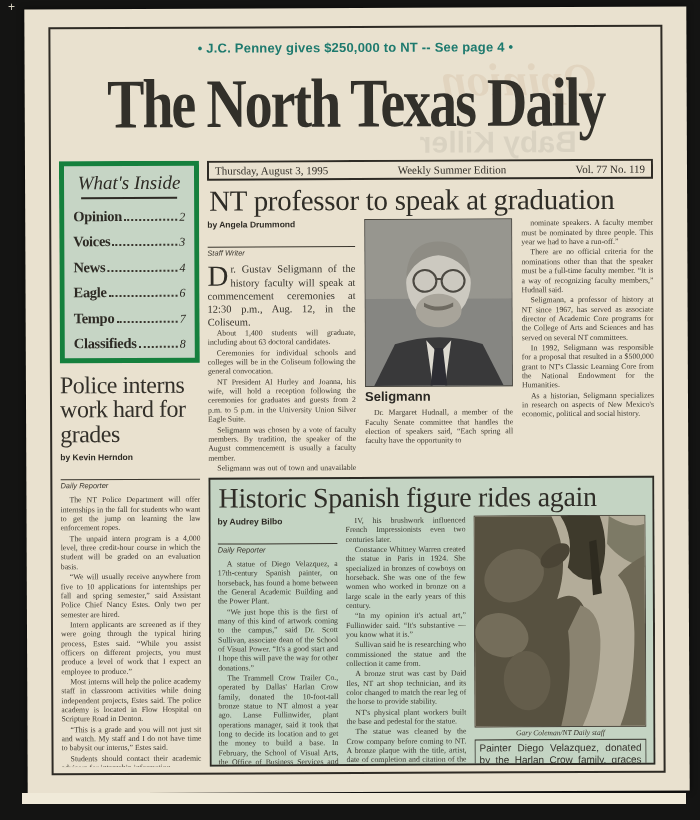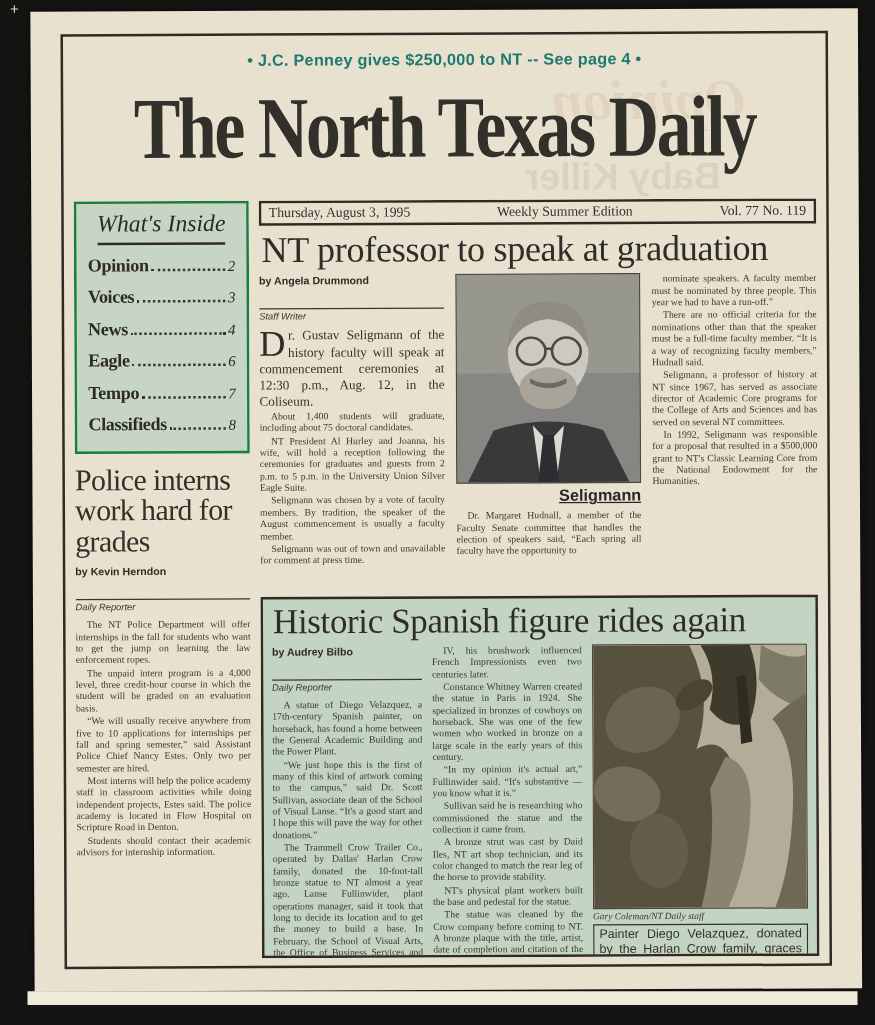--- a/index.html
+++ b/index.html
@@ -23,21 +23,21 @@
   .banner { text-align:center; font:bold 13px "Liberation Sans",sans-serif; color:#1e7a6e; margin-top:8px; letter-spacing:.2px; }
   .masthead { text-align:center; font-weight:bold; font-size:57px; font-family:"Liberation Serif",serif;
               color:#32302a; letter-spacing:-2px; transform:scale(.98,1.22); transform-origin:center top;
               margin-top:8px; white-space:nowrap; }
 
   .cols { position:absolute; left:2px; right:2px; top:128px; bottom:2px; display:flex; gap:8px; }
   .left-col { width:140px; overflow:hidden; display:flex; flex-direction:column; }
   .right-col { flex:1; display:flex; flex-direction:column; overflow:hidden; }
 
   
-  .whats-inside { border:2px solid #15803d; background:#c6d5c5; padding:6px 9px 4px; height:202px; }
+  .whats-inside { border:5px solid #15803d; background:#c6d5c5; padding:6px 9px 4px; height:202px; }
   .wi-title { font:italic 19px "Liberation Serif",serif; color:#2e2b25; text-align:center; }
   .wi-divider { border-bottom:2px solid #2e2b25; width:86%; margin:3px auto 6px; }
   .toc-item { display:flex; align-items:baseline; margin:8.5px 0; }
   .toc-label { font:bold 14.5px "Liberation Serif",serif; color:#2e2b25; letter-spacing:-.3px; }
   .toc-dots { flex:1; border-bottom:2px dotted #3a362e; margin:0 2px 3px; }
   .toc-page { font:italic 12px "Liberation Serif",serif; color:#2e2b25; }
 
   
   .byline { font:bold 8.5px "Liberation Sans",sans-serif; color:#2e2b25; border-bottom:1px solid #3a362e; padding-bottom:17px; margin-bottom:1px; }
   .byline-title { font:italic 7.5px "Liberation Sans",sans-serif; color:#3a362e; margin-bottom:5px; }
@@ -51,30 +51,30 @@
   .dateline { border:2px solid #2e2b25; display:flex; justify-content:space-between; align-items:center;
               padding:2px 6px; font:11px "Liberation Serif",serif; color:#33302a; }
   .prof-headline { font:29px/1.05 "Liberation Serif",serif; color:#2f2d27; margin:5px 0 4px 2px; letter-spacing:-.3px; white-space:nowrap; }
   .prof-cols { display:flex; gap:9px; height:252px; overflow:hidden; }
   .prof-col1 { width:148px; overflow:hidden; }
   .prof-col2 { width:148px; overflow:hidden; }
   .prof-col3 { flex:1; overflow:hidden; }
   .lead { font-size:10.5px; line-height:1.25; text-align:justify; color:#35322b; }
   .dropcap { float:left; font-size:29px; line-height:.8; padding:2px 2px 0 0; font-family:"Liberation Serif",serif; color:#2f2d27; }
   .portrait { width:100%; height:168px; border:1px solid #4a473f; display:block; background:#8a8a86; }
-  .photo-label { font:bold 13px "Liberation Sans",sans-serif; color:#2a2823; text-align:right; margin:2px 0 4px;text-decoration:underline; }
+  .photo-label { font:bold 13px "Liberation Sans",sans-serif; color:#2a2823; text-align:left; margin:2px 0 4px; }
 
   
   .historic-box { flex:1; margin-top:6px; border:2px solid #2e2b25; background:#c4d4c3; padding:4px 7px; overflow:hidden; }
   .historic-headline { font:28px/1.05 "Liberation Serif",serif; color:#2f2d27; letter-spacing:-.3px; margin:0 0 3px 1px; white-space:nowrap; }
   .hist-cols { display:flex; gap:8px; }
   .hist-col { width:120px; overflow:hidden; height:258px; }
   .hist-photo-col { flex:1; overflow:hidden; }
   .statue { width:100%; height:212px; border:1px solid #4a473f; display:block; background:#aaa491; }
-  .credit { font:italic 7.5px "Liberation Serif",serif; color:#3a362e; text-align:left; margin:1px 0 2px; }
+  .credit { font:italic 7.5px "Liberation Serif",serif; color:#3a362e; text-align:center; margin:1px 0 2px; }
   .caption-box { border:1.5px solid #33302a; padding:2px 4px; font:10px/1.2 "Liberation Sans",sans-serif; color:#33302a; text-align:justify; }
 </style>
 </head>
 <body>
 
 <div class="scan">
   <div class="reg-mark">+</div>
 
   <div class="page">
     <div class="ghost ghost-opinion">Opinion</div>
@@ -127,21 +127,23 @@
             </div>
 
             <div class="police">
               <h2 class="police-headline">Police interns work hard for grades</h2>
               <div class="byline">by Kevin Herndon</div>
               <div class="byline-title">Daily Reporter</div>
               <div class="body-text">
                   <p class="para">The NT Police Department will offer internships in the fall for students who want to get the jump on learning the law enforcement ropes.</p>
                   <p class="para">The unpaid intern program is a 4,000 level, three credit-hour course in which the student will be graded on an evaluation basis.</p>
                   <p class="para">“We will usually receive anywhere from five to 10 applications for internships per fall and spring semester,” said Assistant Police Chief Nancy Estes. Only two per semester are hired.</p>
+                  <p class="para">Intern applicants are screened as if they were going through the typical hiring process, Estes said. “While you assist officers on different projects, you must produce a level of work that I expect an employee to produce.”</p>
                   <p class="para">Most interns will help the police academy staff in classroom activities while doing independent projects, Estes said. The police academy is located in Flow Hospital on Scripture Road in Denton.</p>
+                  <p class="para">“This is a grade and you will not just sit and watch. My staff and I do not have time to babysit our interns,” Estes said.</p>
                   <p class="para">Students should contact their academic advisors for internship information.</p>
                 </div>
             </div>
           </div>
 
           <div class="right-col">
 
             <div class="dateline">
               <span>Thursday, August 3, 1995</span>
               <span>Weekly Summer Edition</span>
@@ -149,21 +151,22 @@
             </div>
 
             <h1 class="prof-headline">NT professor to speak at graduation</h1>
 
             <div class="prof-cols">
               <div class="prof-col1">
                 <div class="byline">by Angela Drummond</div>
                 <div class="byline-title">Staff Writer</div>
                 <p class="lead"><span class="dropcap">D</span><span>r. Gustav Seligmann of the history faculty will speak at commencement ceremonies at 12:30 p.m., Aug. 12, in the Coliseum.</span></p>
                 <div class="body-text">
-                    <p class="para">About 1,400 students will graduate, including about 75 doctoral candidates.</p>
+                    <p class="para">About 1,400 students will graduate, including about 63 doctoral candidates.</p>
+                    <p class="para">Ceremonies for individual schools and colleges will be in the Coliseum following the general convocation.</p>
                     <p class="para">NT President Al Hurley and Joanna, his wife, will hold a reception following the ceremonies for graduates and guests from 2 p.m. to 5 p.m. in the University Union Silver Eagle Suite.</p>
                     <p class="para">Seligmann was chosen by a vote of faculty members. By tradition, the speaker of the August commencement is usually a faculty member.</p>
                     <p class="para">Seligmann was out of town and unavailable for comment at press time.</p>
                   </div>
               </div>
 
               <div class="prof-col2">
                 <svg class="portrait" viewBox="0 0 140 168" preserveAspectRatio="none">
                   <rect width="140" height="168" fill="#868682"></rect>
                   <rect width="140" height="80" fill="#97968f"></rect>
@@ -183,33 +186,34 @@
                     <p class="para">Dr. Margaret Hudnall, a member of the Faculty Senate committee that handles the election of speakers said, “Each spring all faculty have the opportunity to</p>
                   </div>
               </div>
 
               <div class="prof-col3">
                 <div class="body-text">
                     <p class="para">nominate speakers. A faculty member must be nominated by three people. This year we had to have a run-off.”</p>
                     <p class="para">There are no official criteria for the nominations other than that the speaker must be a full-time faculty member. “It is a way of recognizing faculty members,” Hudnall said.</p>
                     <p class="para">Seligmann, a professor of history at NT since 1967, has served as associate director of Academic Core programs for the College of Arts and Sciences and has served on several NT committees.</p>
                     <p class="para">In 1992, Seligmann was responsible for a proposal that resulted in a $500,000 grant to NT's Classic Learning Core from the National Endowment for the Humanities.</p>
+                    <p class="para">As a historian, Seligmann specializes in research on aspects of New Mexico's economic, political and social history.</p>
                   </div>
               </div>
             </div>
 
             <div class="historic-box">
               <h2 class="historic-headline">Historic Spanish figure rides again</h2>
               <div class="hist-cols">
                 <div class="hist-col">
                   <div class="byline">by Audrey Bilbo</div>
                   <div class="byline-title">Daily Reporter</div>
                   <div class="body-text">
                       <p class="para">A statue of Diego Velazquez, a 17th-century Spanish painter, on horseback, has found a home between the General Academic Building and the Power Plant.</p>
-                      <p class="para">“We just hope this is the first of many of this kind of artwork coming to the campus,” said Dr. Scott Sullivan, associate dean of the School of Visual Lanse. “It's a good start and I hope this will pave the way for other donations.”</p>
+                      <p class="para">“We just hope this is the first of many of this kind of artwork coming to the campus,” said Dr. Scott Sullivan, associate dean of the School of Visual Power. “It's a good start and I hope this will pave the way for other donations.”</p>
                       <p class="para">The Trammell Crow Trailer Co., operated by Dallas' Harlan Crow family, donated the 10-foot-tall bronze statue to NT almost a year ago. Lanse Fullinwider, plant operations manager, said it took that long to decide its location and to get the money to build a base. In February, the School of Visual Arts, the Office of Business Services and University Development donated the money.</p>
                     </div>
                 </div>
                 <div class="hist-col">
                   <div class="body-text">
                       <p class="para">IV, his brushwork influenced French Impressionists even two centuries later.</p>
                       <p class="para">Constance Whitney Warren created the statue in Paris in 1924. She specialized in bronzes of cowboys on horseback. She was one of the few women who worked in bronze on a large scale in the early years of this century.</p>
                       <p class="para">“In my opinion it's actual art,” Fullinwider said. “It's substantive — you know what it is.”</p>
                       <p class="para">Sullivan said he is researching who commissioned the statue and the collection it came from.</p>
                       <p class="para">A bronze strut was cast by Daid Iles, NT art shop technician, and its color changed to match the rear leg of the horse to provide stability.</p>

